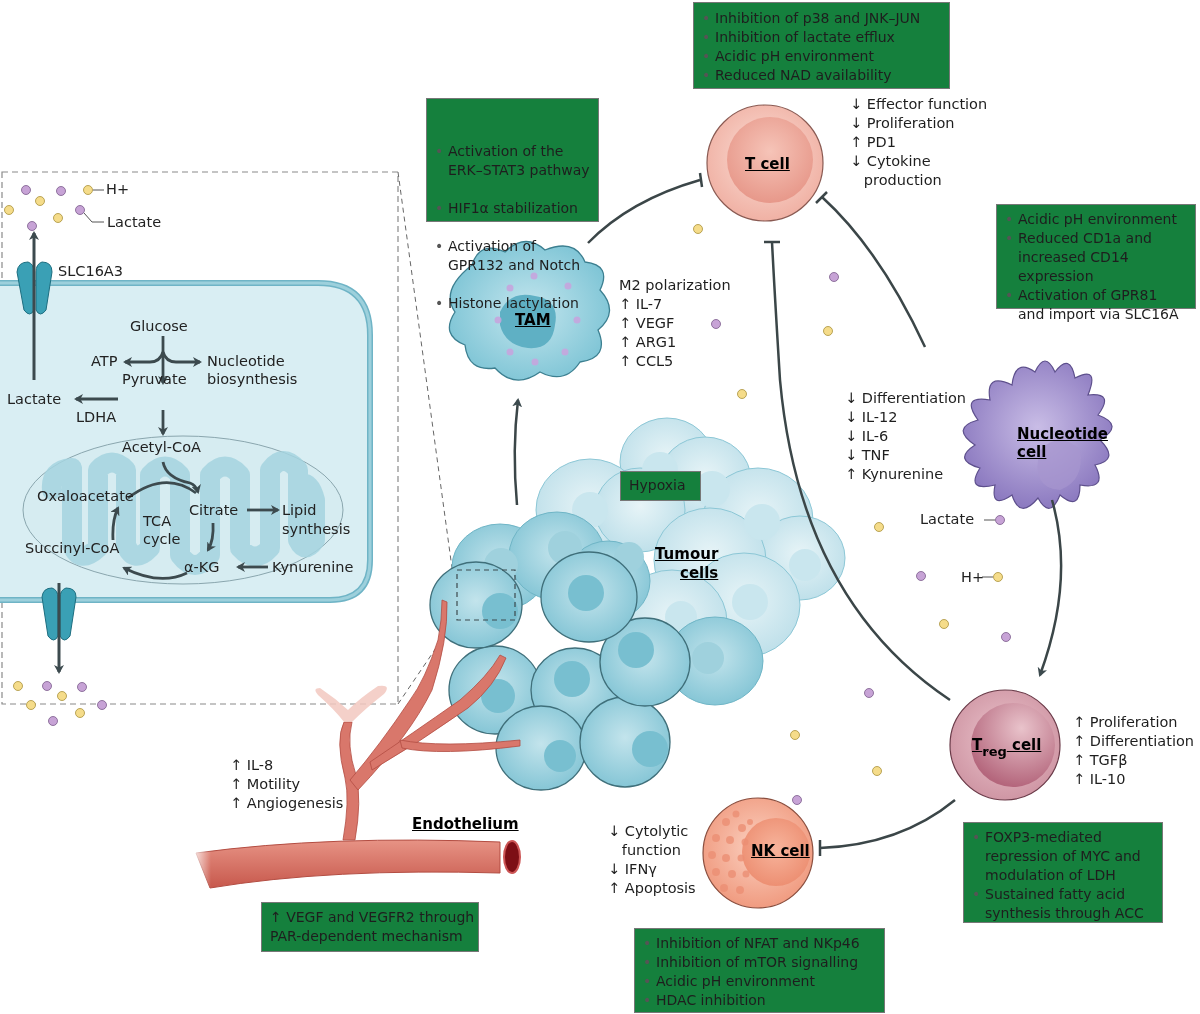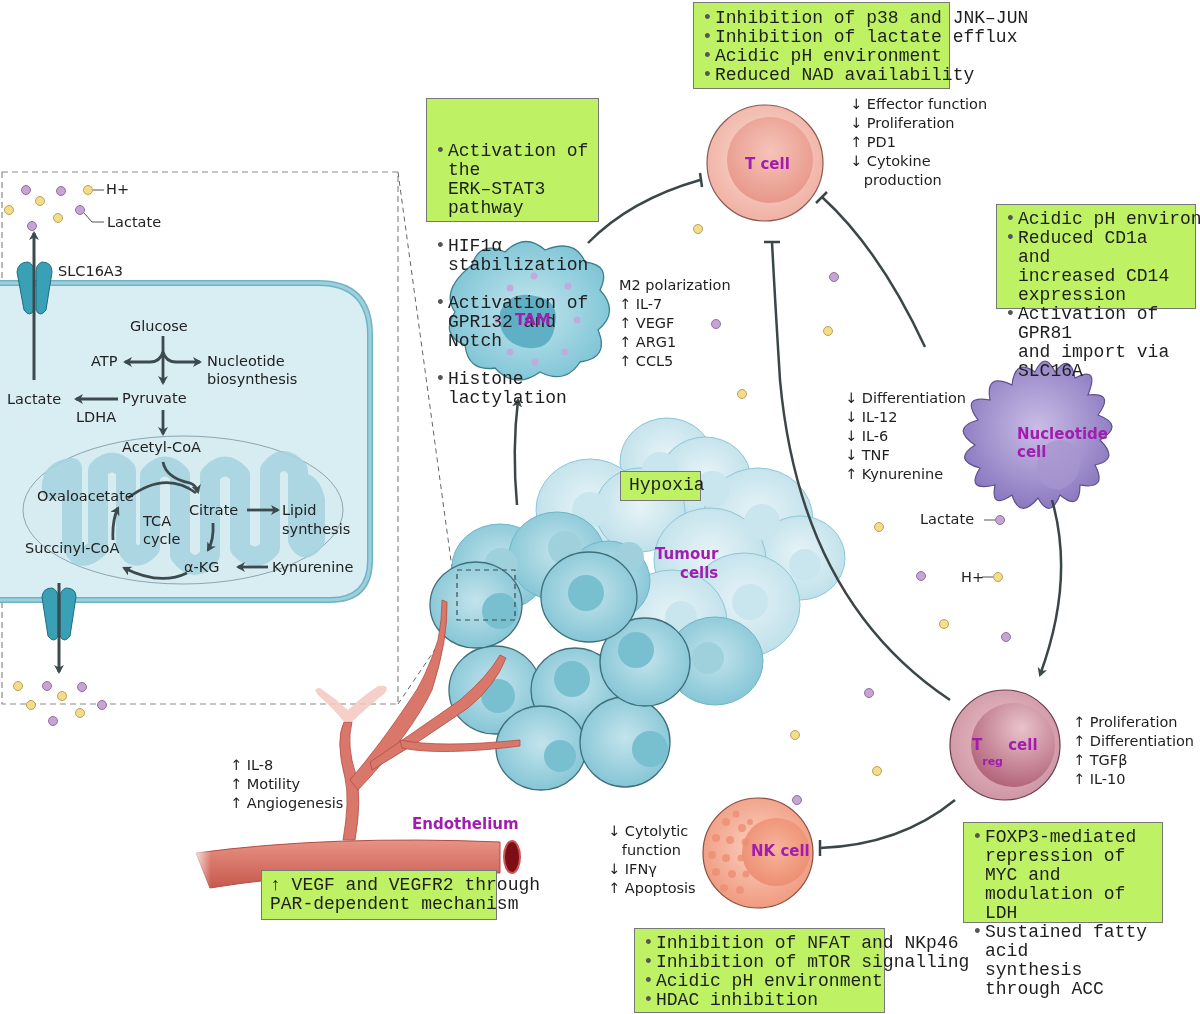--- a/index.html
+++ b/index.html
@@ -1,28 +1,28 @@
 <!DOCTYPE html>
 <html><head>
 <meta charset="utf-8">
 <style>
   html, body { margin: 0; padding: 0; background: #ffffff; }
   body { width: 1200px; height: 1014px; position: relative; overflow: hidden;
          font-family: "DejaVu Sans", sans-serif; color: #1f1f1f; }
   #stage { position: absolute; left: 0; top: 0; width: 1200px; height: 1014px; }
   .txt { position: absolute; font-size: 14.5px; line-height: 19px; white-space: nowrap; color: #1e1e1e; }
   .lbl { position: absolute; font-size: 14.5px; line-height: 18px; white-space: nowrap; color: #222; }
-  .box { position: absolute; background: #bef264; border: 1.4px solid #777; box-sizing: border-box;
-         padding: 5px 8px 4px 8px; font-size: 18px; line-height: 19px; color: #1e1e1e; white-space: nowrap; font-family: Liberation Mono, monospace; }
+  .box { position: absolute; background: #15803d; border: 1.4px solid #777; box-sizing: border-box;
+         padding: 5px 8px 4px 8px; font-size: 14px; line-height: 19px; color: #1e1e1e; white-space: nowrap; }
   .box ul { list-style: none; margin: 0; padding: 0; }
   .box li { position: relative; padding-left: 13px; }
   .box li::before { content: "•"; position: absolute; left: 0; top: 0; color: #555; }
-  .celllbl { position: absolute; font-weight: bold; font-size: 15px; color: #a21caf; text-align: center; white-space: nowrap; }
+  .celllbl { position: absolute; font-weight: bold; font-size: 15px; color: #000000; text-align: center; white-space: nowrap; text-decoration: underline; }
   .arrowlist div { white-space: nowrap; }
-  .sub { font-size: 11px; position: relative; top: 15px; }
+  .sub { font-size: 13px; position: relative; top: 6px; }
 </style>
 </head>
 <body>
 
 <div id="stage">
 <svg width="1200" height="1014" viewBox="0 0 1200 1014" xmlns="http://www.w3.org/2000/svg" style="position:absolute;left:0;top:0;">
   <defs>
     <marker id="ah" markerWidth="10" markerHeight="10" refX="7" refY="5" orient="auto" markerUnits="userSpaceOnUse">
       <path d="M0,0 L9,5 L0,10 L2.5,5 Z" fill="#3c4a4e"></path>
     </marker>
@@ -293,21 +293,21 @@
 </svg>
 
 <div class="lbl" style="left:106px;top:180px;">H+</div>
 <div class="lbl" style="left:107px;top:213px;">Lactate</div>
 <div class="lbl" style="left:58px;top:262px;">SLC16A3</div>
 
 <div class="lbl" style="left:130px;top:317px;">Glucose</div>
 <div class="lbl" style="left:91px;top:352px;">ATP</div>
 <div class="lbl" style="left:207px;top:352px;">Nucleotide</div>
 <div class="lbl" style="left:207px;top:370px;">biosynthesis</div>
-<div class="lbl" style="left:122px;top:389px;">Pyruvate</div>
+<div class="lbl" style="left:122px;top:370px;">Pyruvate</div>
 <div class="lbl" style="left:7px;top:390px;">Lactate</div>
 <div class="lbl" style="left:76px;top:408px;">LDHA</div>
 
 <div class="lbl" style="left:122px;top:438px;">Acetyl-CoA</div>
 <div class="lbl" style="left:37px;top:487px;">Oxaloacetate</div>
 <div class="lbl" style="left:189px;top:501px;">Citrate</div>
 <div class="lbl" style="left:282px;top:501px;">Lipid</div>
 <div class="lbl" style="left:282px;top:520px;">synthesis</div>
 <div class="lbl" style="left:143px;top:512px;">TCA</div>
 <div class="lbl" style="left:143px;top:530px;">cycle</div>
@@ -418,17 +418,17 @@
   <div>Tumour</div>
   <div>cells</div>
 </div>
 
 <div class="txt arrowlist" style="left:230px;top:756px;">
   <div>↑ IL-8</div>
   <div>↑ Motility</div>
   <div>↑ Angiogenesis</div>
 </div>
 <div class="celllbl" style="left:412px;top:815px;">Endothelium</div>
-<div class="box" style="left:261px;top:870px;width:236px;height:50px;">
+<div class="box" style="left:261px;top:902px;width:218px;height:50px;">
   <div>↑ VEGF and VEGFR2 through</div>
   <div>PAR-dependent mechanism</div>
 </div>
 </div>
 
 </body></html>

